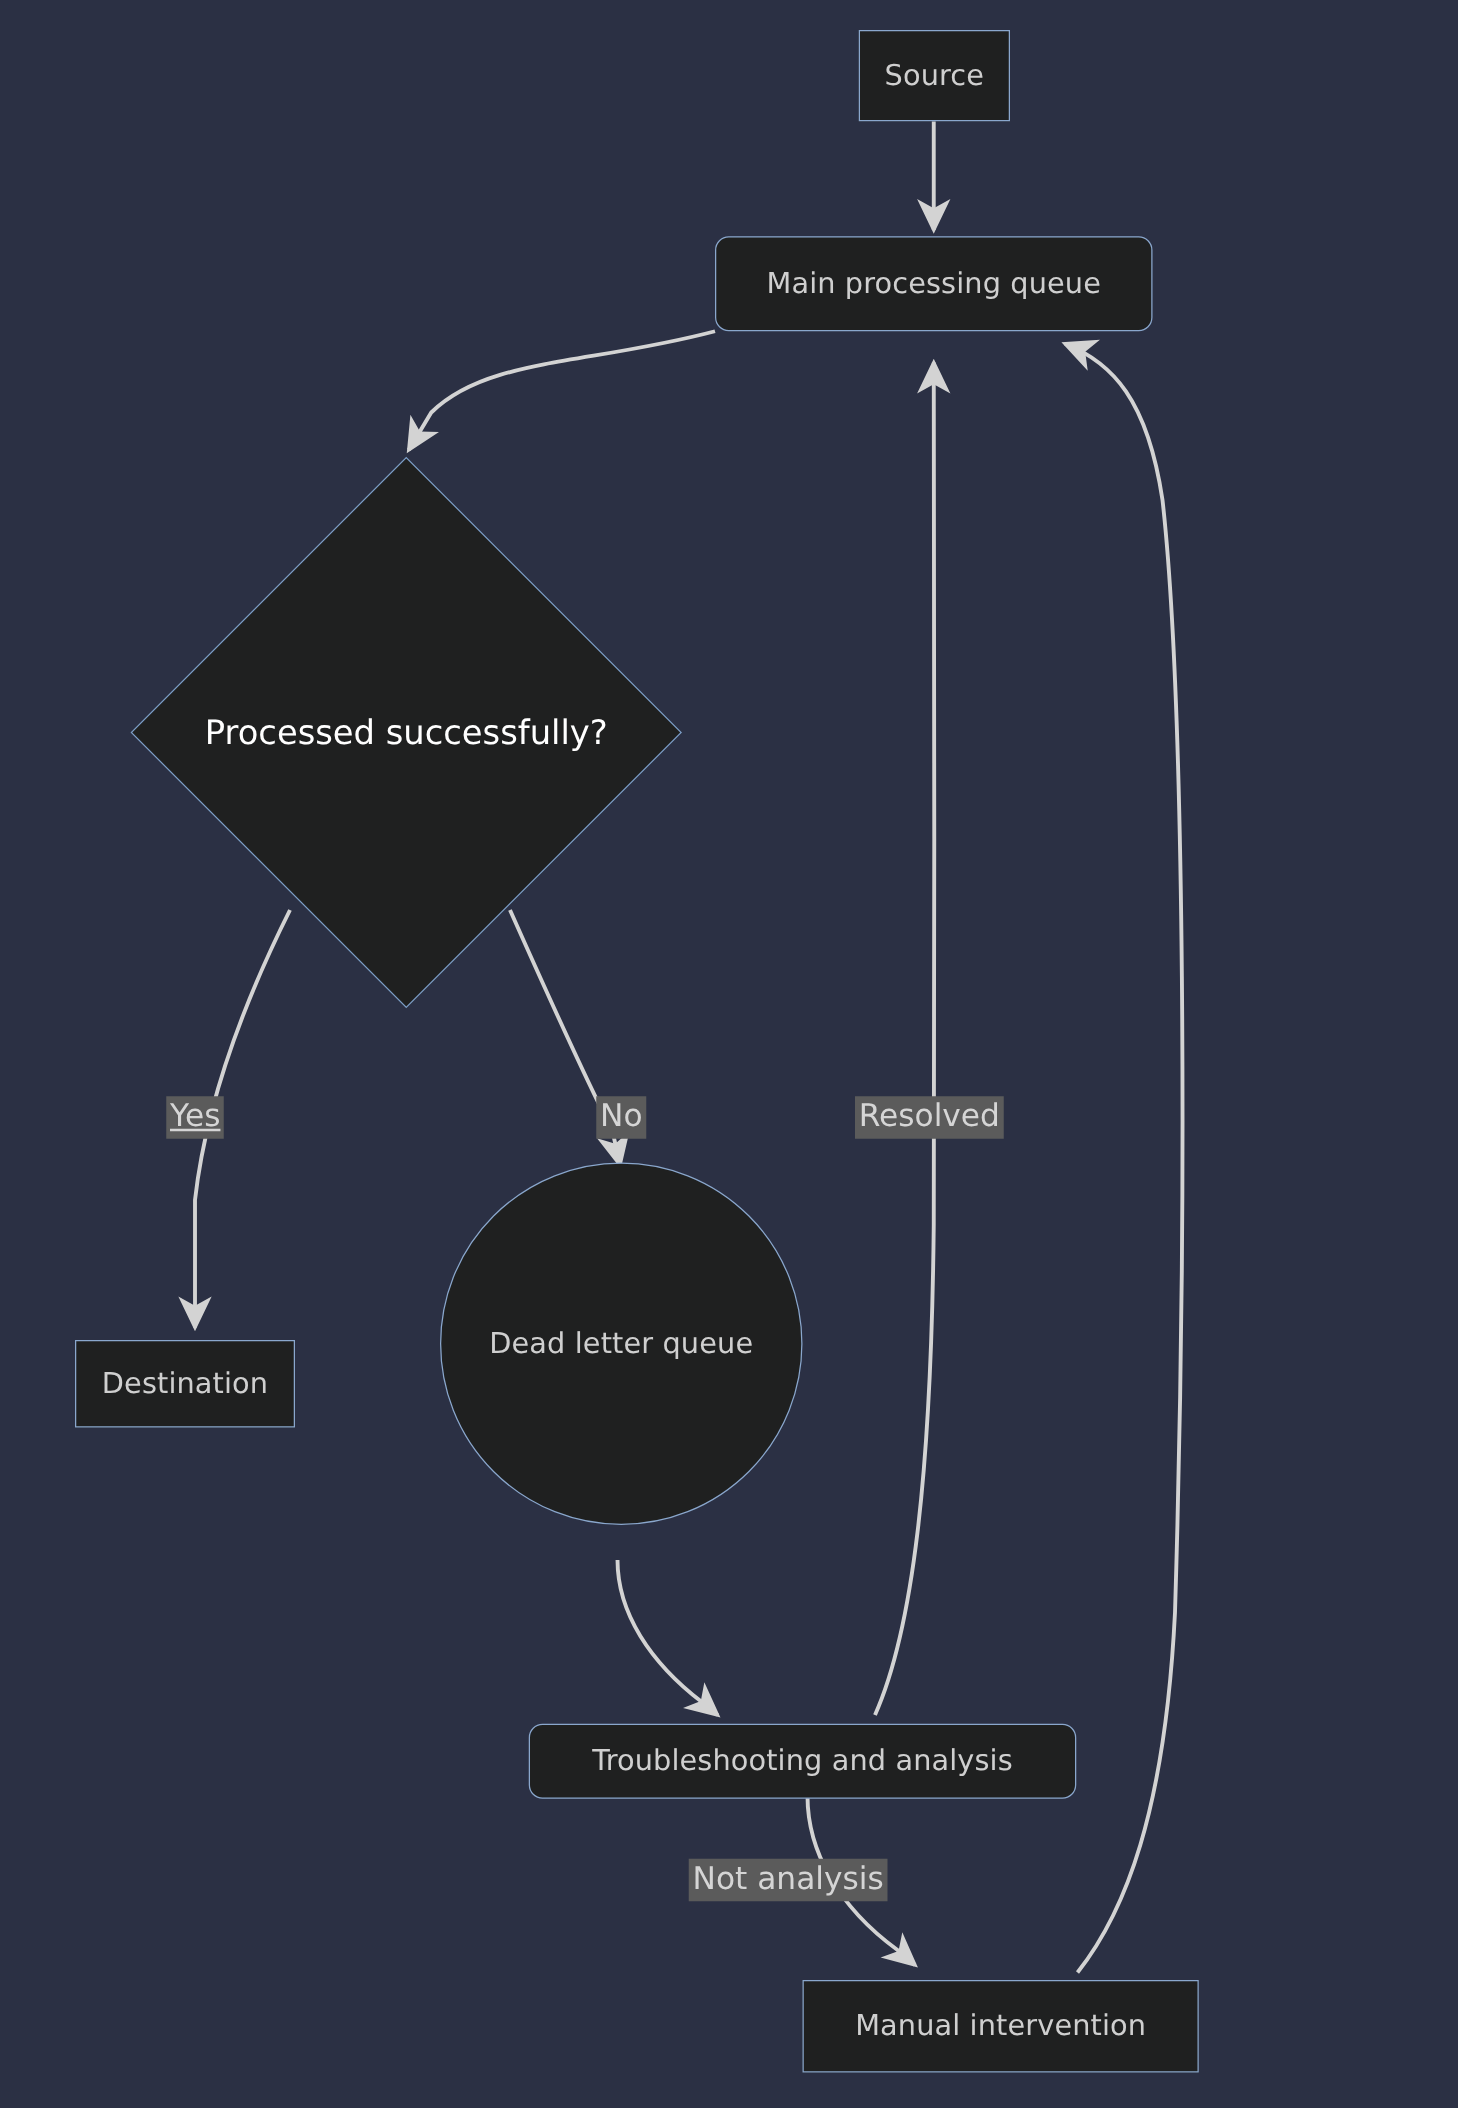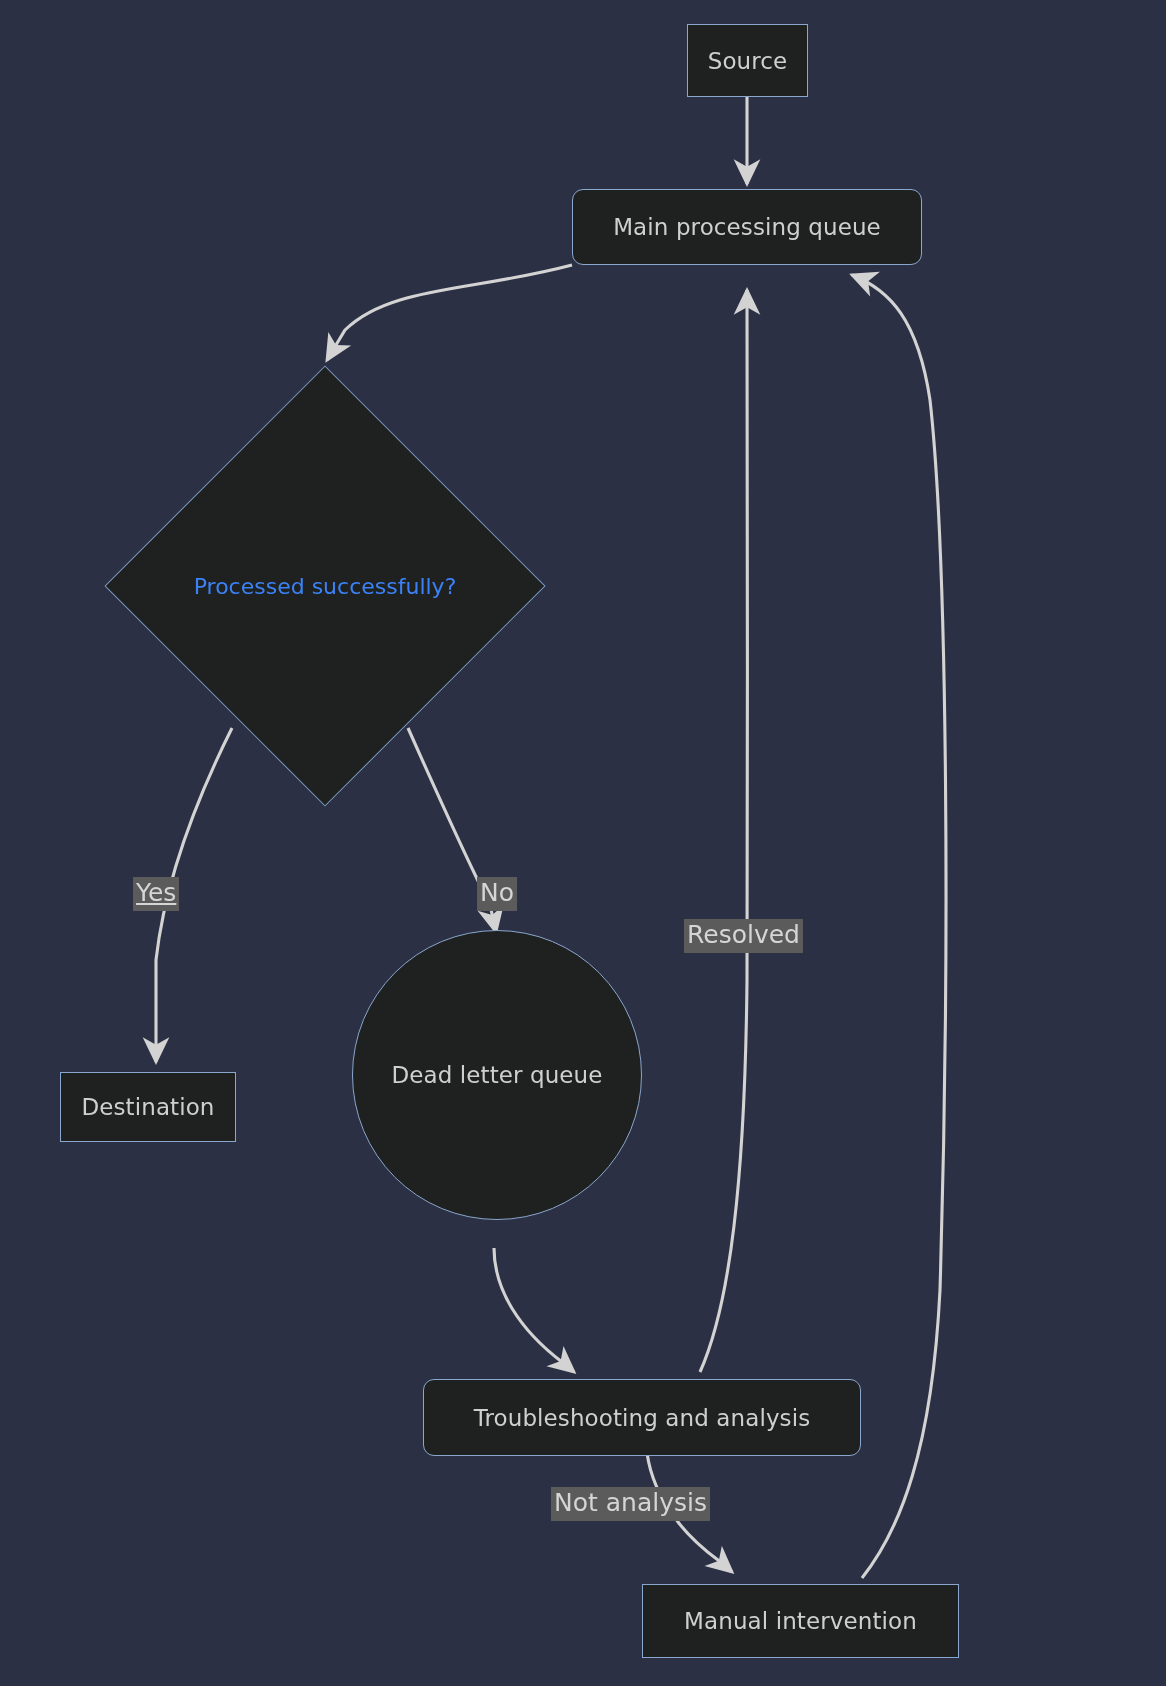--- a/index.html
+++ b/index.html
@@ -51,22 +51,22 @@
     background: #1f2020;
     border: 1.3px solid #7d9ec9;
     box-sizing: border-box;
     transform: rotate(45deg);
   }
   .diamond-label {
     position: absolute;
     display: flex;
     align-items: center;
     justify-content: center;
-    color: #3b82f6;
-    font-size: 22px;
+    color: #ffffff;
+    font-size: 27px;
     white-space: nowrap;
     width: 100%;
     height: 100%;
     top: 0;
     left: 0;
   }
   .edge-label {
     position: absolute;
     background: #5b5b5b;
     color: #d5d5d5;
@@ -123,29 +123,29 @@
   </div>
 
   <div class="node rect" style="left:60px; top:1072px; width:176px; height:70px;">
     <span>Destination</span>
   </div>
 
   <div class="node circle" style="left:352px; top:930px; width:290px; height:290px;">
     <span>Dead letter queue</span>
   </div>
 
-  <div class="node round" style="left:423px; top:1379px; width:438px; height:77px;">
+  <div class="node round" style="left:423px; top:1379px; width:438px; height:60px;">
     <span>Troubleshooting and analysis</span>
   </div>
 
   <div class="node rect" style="left:628px; top:1584px; width:317px; height:74px;margin-left:14px;">
     <span>Manual intervention</span>
   </div>
 
   <div class="edge-label" style="left:133px; top:877px;text-decoration:underline;">Yes</div>
 
   <div class="edge-label" style="left:477px; top:877px;">No</div>
 
-  <div class="edge-label" style="left:684px; top:877px;margin-top:42px;">Resolved</div>
+  <div class="edge-label" style="left:684px; top:877px;">Resolved</div>
 
   <div class="edge-label" style="left:551px; top:1487px;">Not analysis</div>
 
 </div>
 
 </body></html>

